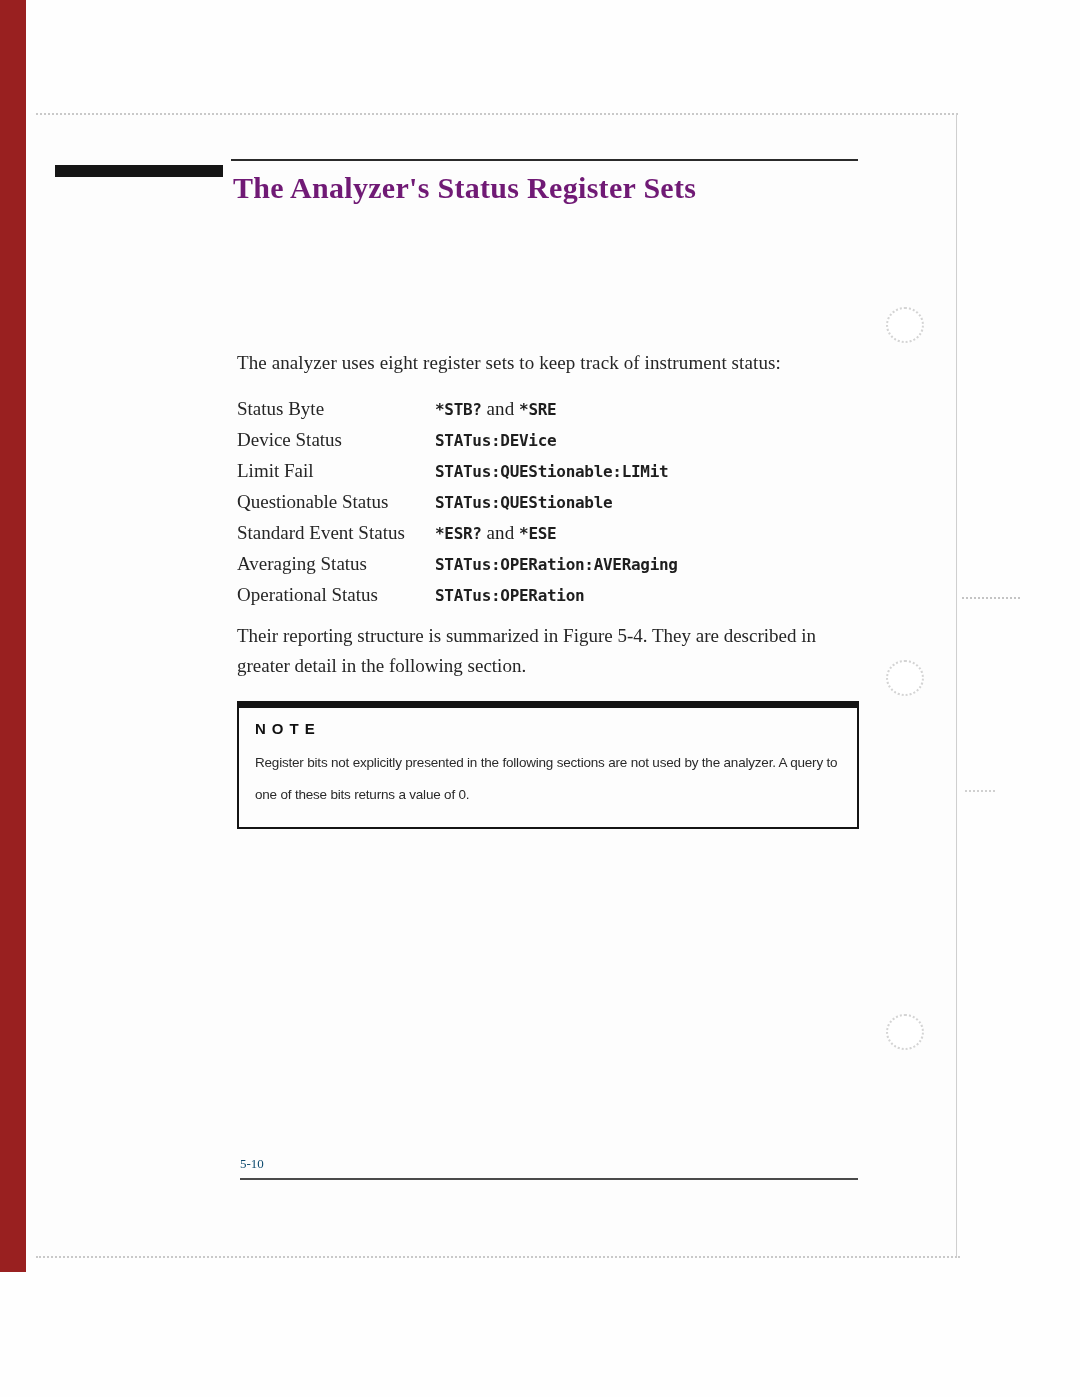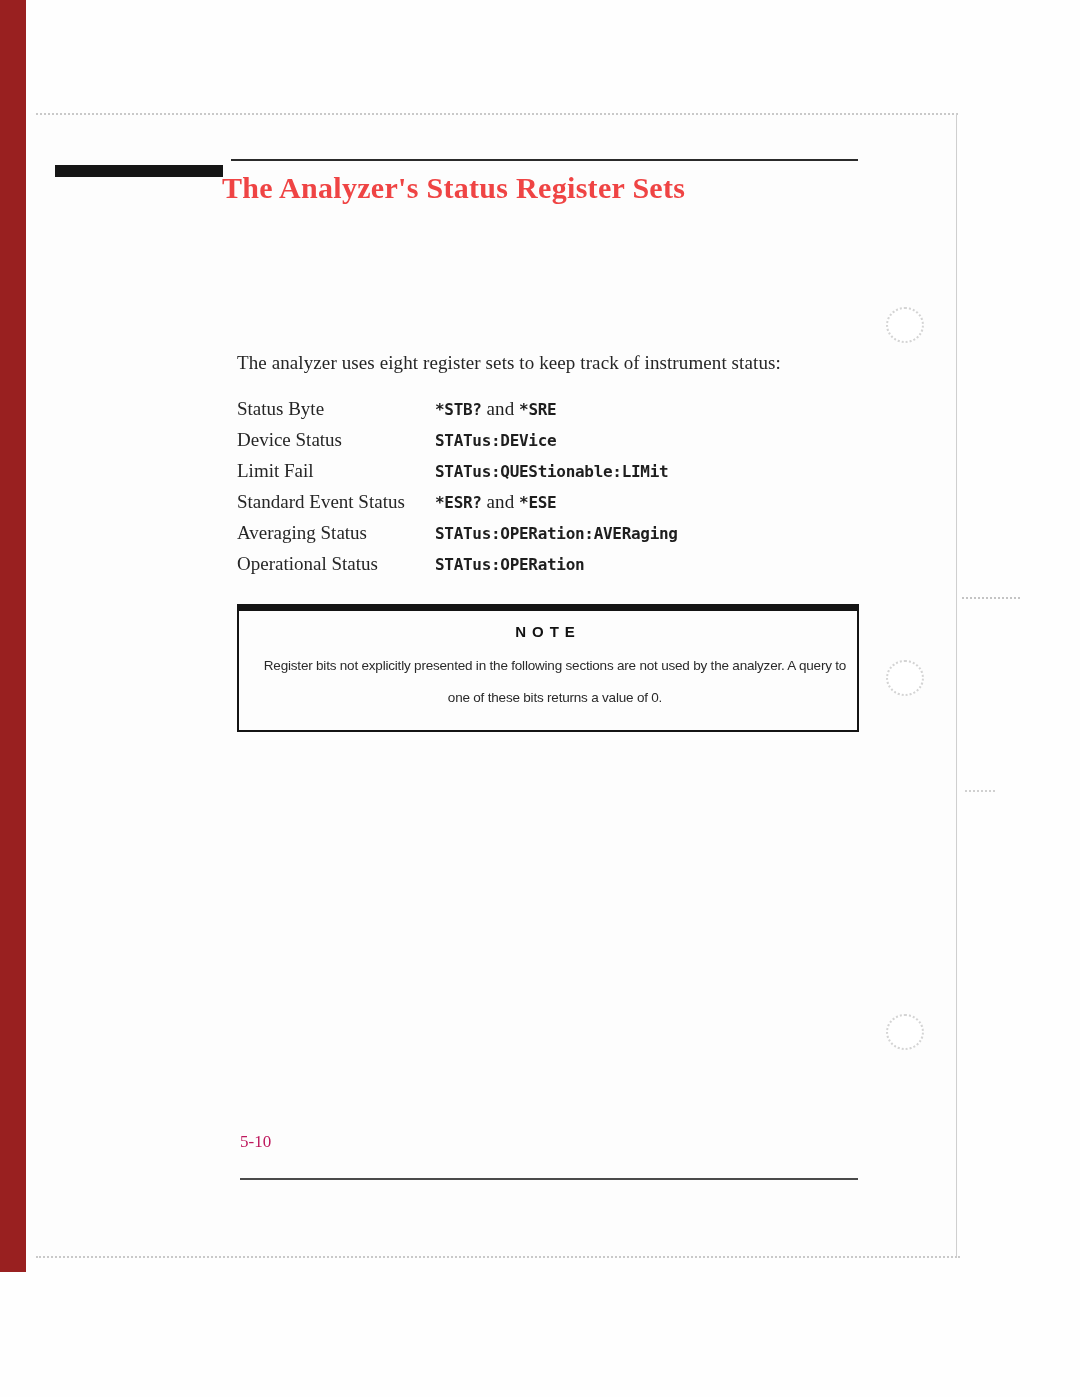--- a/index.html
+++ b/index.html
@@ -55,23 +55,23 @@
   
   .black-bar {
     position: absolute; left: 55px; top: 165px; width: 168px; height: 12px;
     background: #151515;
   }
   .title-rule {
     position: absolute; left: 231px; top: 159px; width: 627px; height: 2px;
     background: #2b2b2b;
   }
   .page-title {
-    position: absolute; left: 222px; top: 171px;
+    position: absolute; left: 233px; top: 171px;
     font-family: "Liberation Serif", serif;
-    font-size: 30px; font-weight: 600; color: #ef4444;
+    font-size: 30px; font-weight: 600; color: #701a75;
     letter-spacing: 0.3px;
   }
   
   .content {
     position: absolute; left: 237px; top: 352px; width: 625px;
   }
   .intro {
     font-size: 19px; color: #262626; margin-bottom: 24px;
     letter-spacing: 0.1px;
   }
@@ -98,42 +98,41 @@
     width: 622px;
   }
   
   .note-box {
     margin-top: 20px;
     width: 622px;
     border: 2px solid #141414;
     border-top: 7px solid #141414;
     padding: 12px 16px 16px 16px;
     background: #fdfdfd;
-    text-align: center;
   }
   .note-label {
     font-family: "Liberation Sans", sans-serif;
     font-size: 15px; font-weight: bold; color: #111;
     letter-spacing: 6px;
     margin-bottom: 10px;
   }
   .note-text {
     font-family: "Liberation Sans", sans-serif;
     font-size: 13.5px; line-height: 32px; color: #2a2a2a;
     letter-spacing: -0.2px;
     width: 600px;
   }
   
   .footer-rule {
     position: absolute; left: 240px; top: 1178px; width: 618px; height: 2px;
     background: #4a4a4a;
   }
   .page-number {
-    position: absolute; left: 240px; top: 1132px;
-    font-size: 17px; color: #be185d;
+    position: absolute; left: 240px; top: 1156px;
+    font-size: 13px; color: #0c4a6e;
   }
 </style>
 </head>
 <body>
 
 <div class="page-area"></div>
 
 <div class="spine" style="background: rgb(153, 32, 32);"></div>
 
 <div class="scan-edge-top"></div>
@@ -160,33 +159,38 @@
     </div>
     <div class="register-row">
       <span class="reg-name">Device Status</span>
       <span class="reg-cmd">STATus:DEVice</span>
     </div>
     <div class="register-row">
       <span class="reg-name">Limit Fail</span>
       <span class="reg-cmd">STATus:QUEStionable:LIMit</span>
     </div>
     <div class="register-row">
+      <span class="reg-name">Questionable Status</span>
+      <span class="reg-cmd">STATus:QUEStionable</span>
+    </div>
+    <div class="register-row">
       <span class="reg-name">Standard Event Status</span>
       <span class="reg-cmd"><span>*ESR?</span><span class="serif-and"> and </span><span>*ESE</span></span>
     </div>
     <div class="register-row">
       <span class="reg-name">Averaging Status</span>
       <span class="reg-cmd">STATus:OPERation:AVERaging</span>
     </div>
     <div class="register-row">
       <span class="reg-name">Operational Status</span>
       <span class="reg-cmd">STATus:OPERation</span>
     </div>
   </div>
 
+  <p class="summary">Their reporting structure is summarized in Figure 5-4. They are described in greater detail in the following section.</p>
 
   <div class="note-box">
     <div class="note-label">NOTE</div>
     <p class="note-text">Register bits not explicitly presented in the following sections are not used by the analyzer. A query to one of these bits returns a value of 0.</p>
   </div>
 </div>
 
 <div class="footer-rule"></div>
 <div class="page-number">5-10</div>
 

